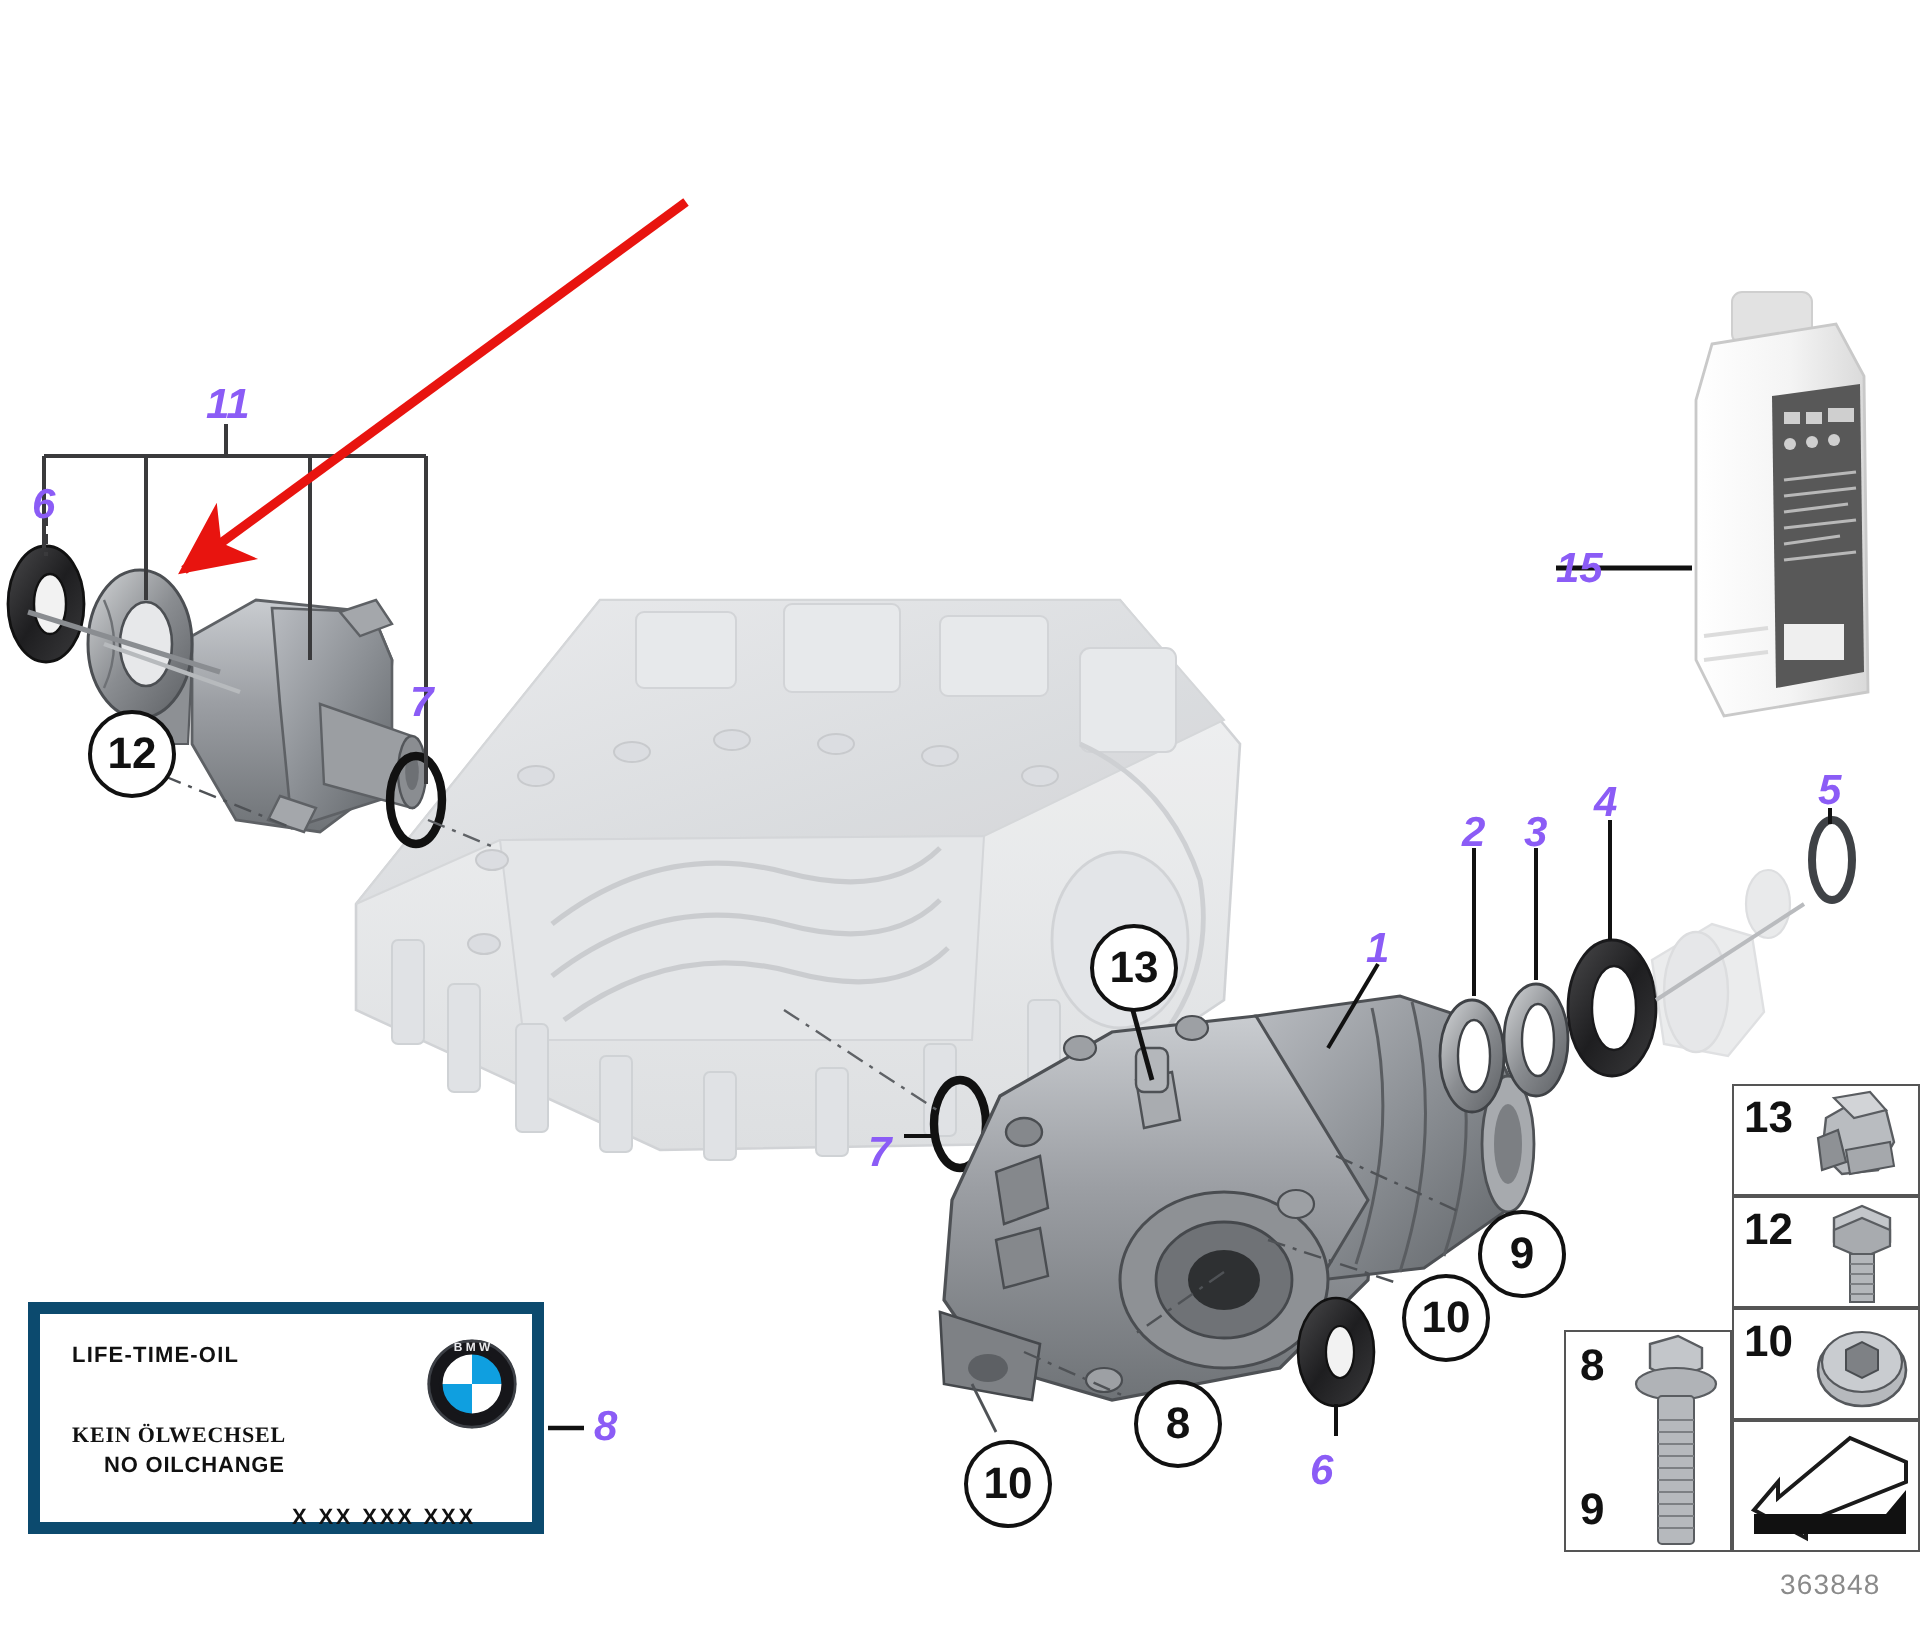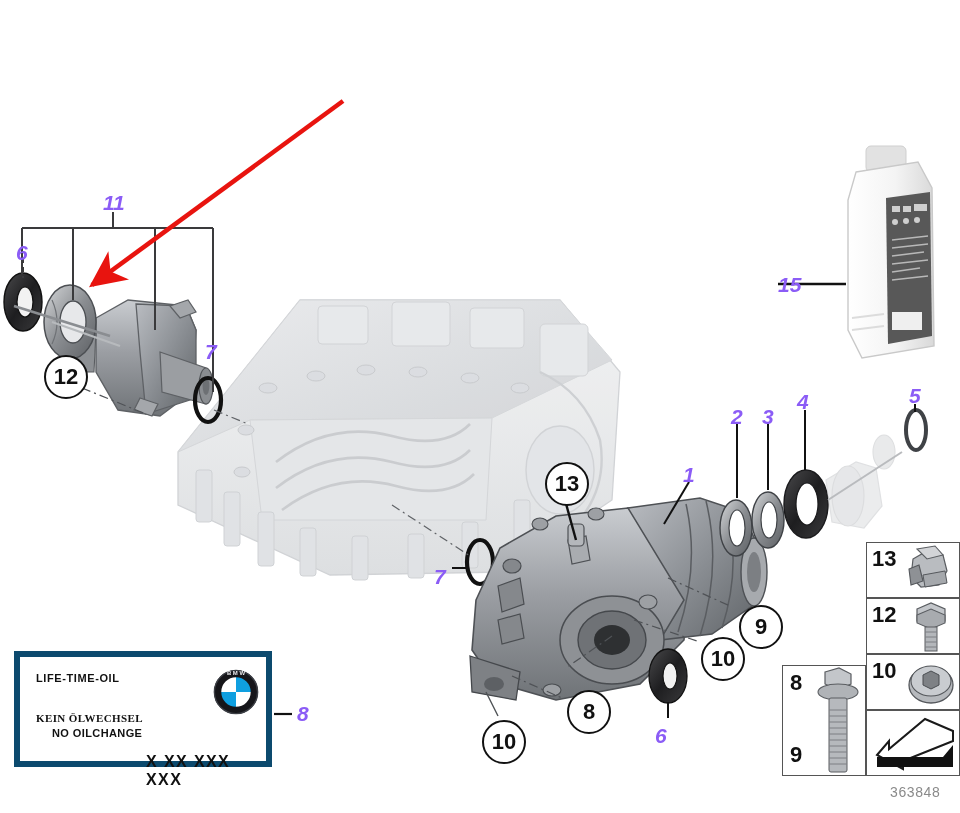--- a/index.html
+++ b/index.html
@@ -42,21 +42,21 @@
   .labelcard{
     position:absolute;left:14px;top:651px;width:258px;height:116px;
     border:6px solid #0c4a6e;background:#fff;box-sizing:border-box;
   }
   .lc-l1{position:absolute;left:16px;top:15px;font-size:11px;font-weight:bold;
     letter-spacing:.6px;color:#111;}
   .lc-l2{position:absolute;left:16px;top:55px;font-size:11px;font-weight:bold;
     letter-spacing:.4px;color:#111;font-family:Liberation Serif, serif;}
   .lc-l3{position:absolute;left:32px;top:70px;font-size:11px;font-weight:bold;
     letter-spacing:.4px;color:#111;}
-  .lc-code{position:absolute;left:126px;top:96px;font-size:16px;font-weight:bold;
+  .lc-code{position:absolute;left:126px;top:96px;font-size:11px;font-weight:bold;
     letter-spacing:1.4px;color:#111;}
   .bmwlogo{position:absolute;left:193px;top:12px;width:46px;height:46px;}
 
   
   .lg-cell{position:absolute;border:1.6px solid #555;box-sizing:border-box;background:#fff;}
   .lg-num{position:absolute;font-weight:bold;font-size:22px;color:#111;
     font-family:"Liberation Sans",sans-serif;}
   .idnum{position:absolute;left:890px;top:784px;font-size:14px;color:#8a8a8a;
     letter-spacing:.6px;}
 </style>

